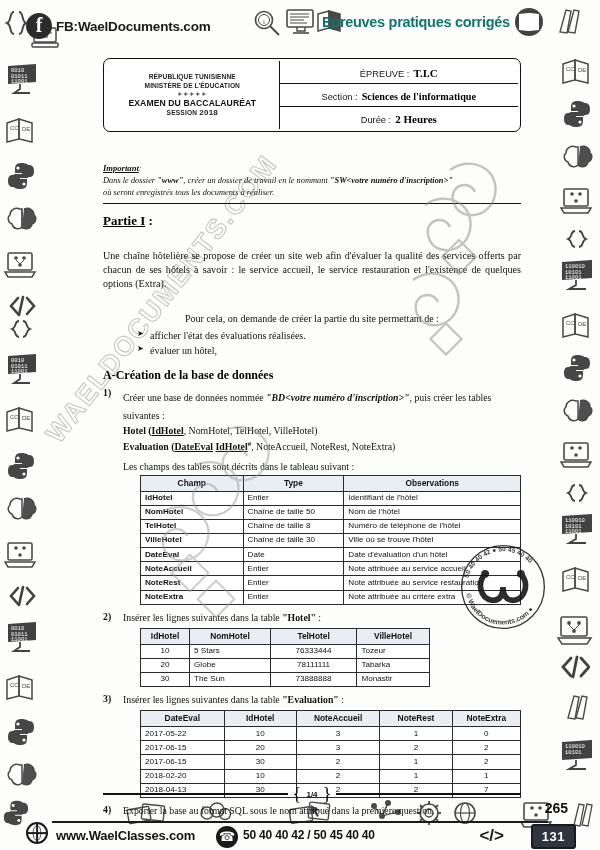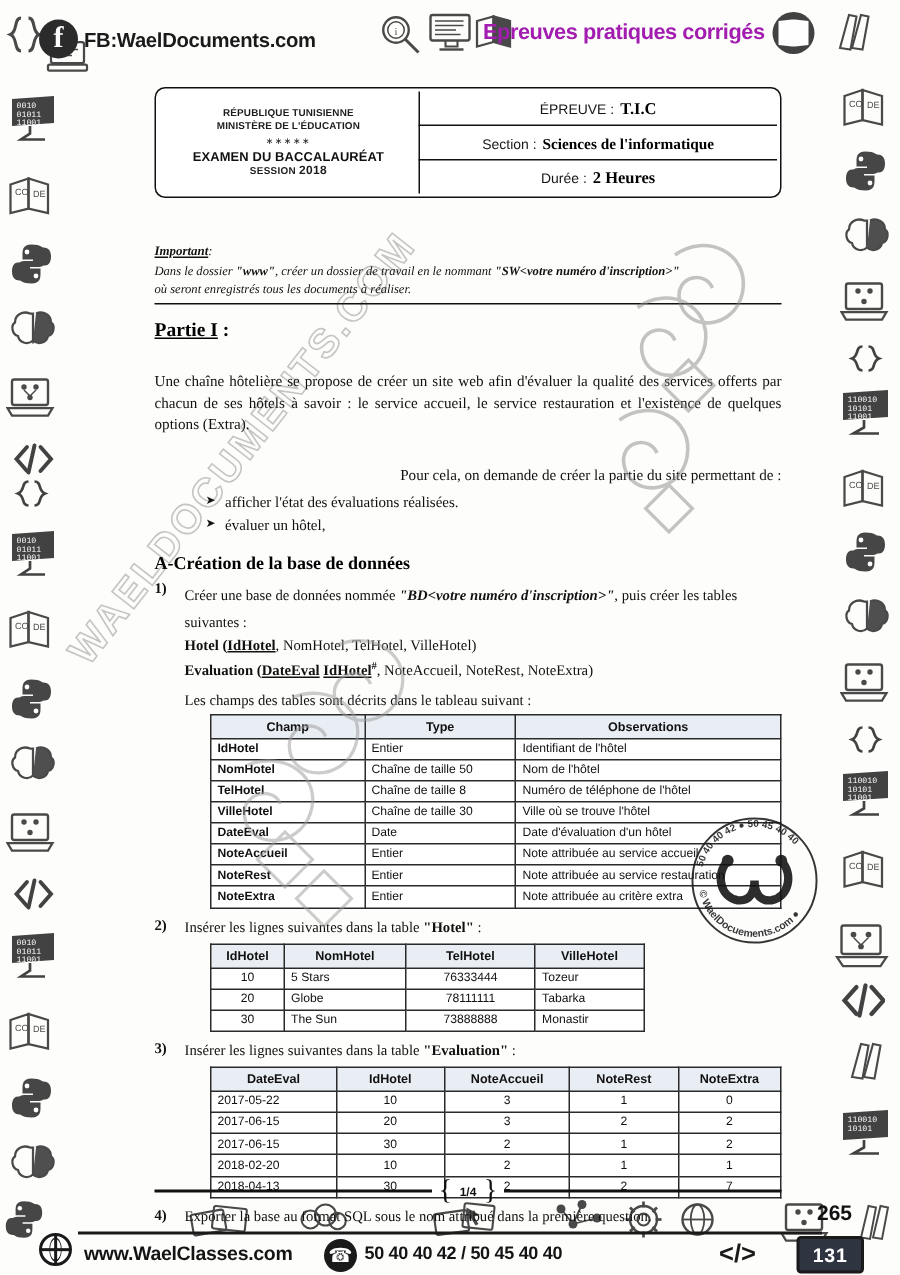--- a/index.html
+++ b/index.html
@@ -52,21 +52,21 @@
     font-weight: bold;
     font-size: 13.5px;
     color: #1a1a1a;
     margin-left: 4px;
     letter-spacing: -0.2px;
   }
   .banner-title {
     font-family: "Liberation Sans", sans-serif;
     font-weight: bold;
     font-size: 14.5px;
-    color: #a21caf;
+    color: #0f766e;
     position: absolute;
     left: 322px;
     top: 14px;
     letter-spacing: -0.3px;
   }
 
   
   .doodle {
     position: absolute;
     opacity: 0.82;
@@ -187,21 +187,21 @@
   .partie u { text-decoration: underline; }
 
   .para {
     font-family: "Liberation Serif", serif;
     font-size: 10.1px;
     line-height: 1.42;
     color: #111;
     text-align: justify;
     margin-top: 20px;
   }
-  .para.nojust { text-align: right; }
+  .para.nojust { text-align: center; }
 
   .bullets {
     list-style: none;
     margin: 2px 0 0 34px;
   }
   .bullets li {
     font-family: "Liberation Serif", serif;
     font-size: 10px;
     color: #111;
     line-height: 1.5;

